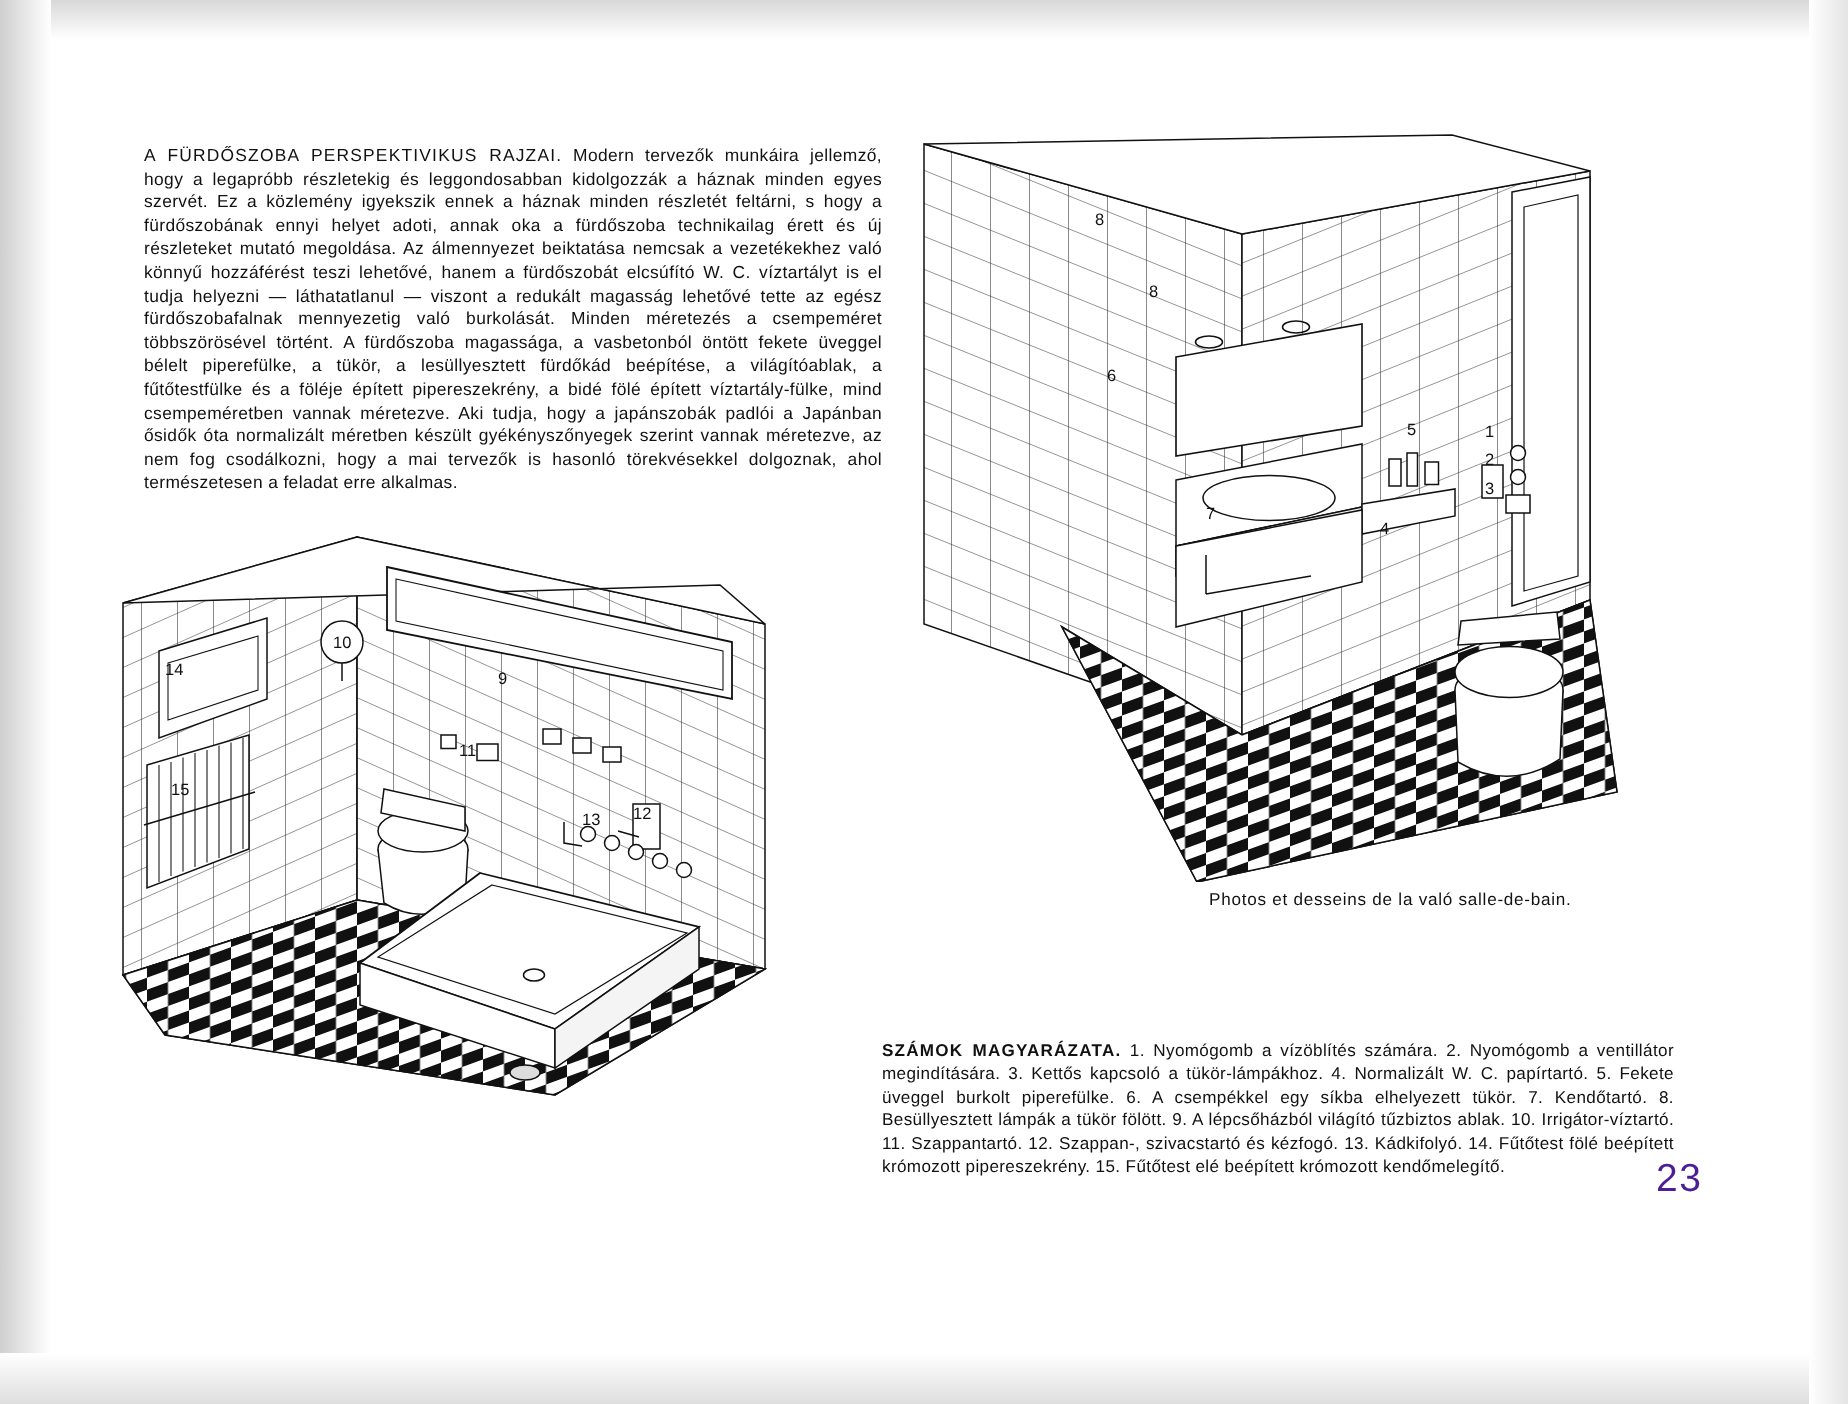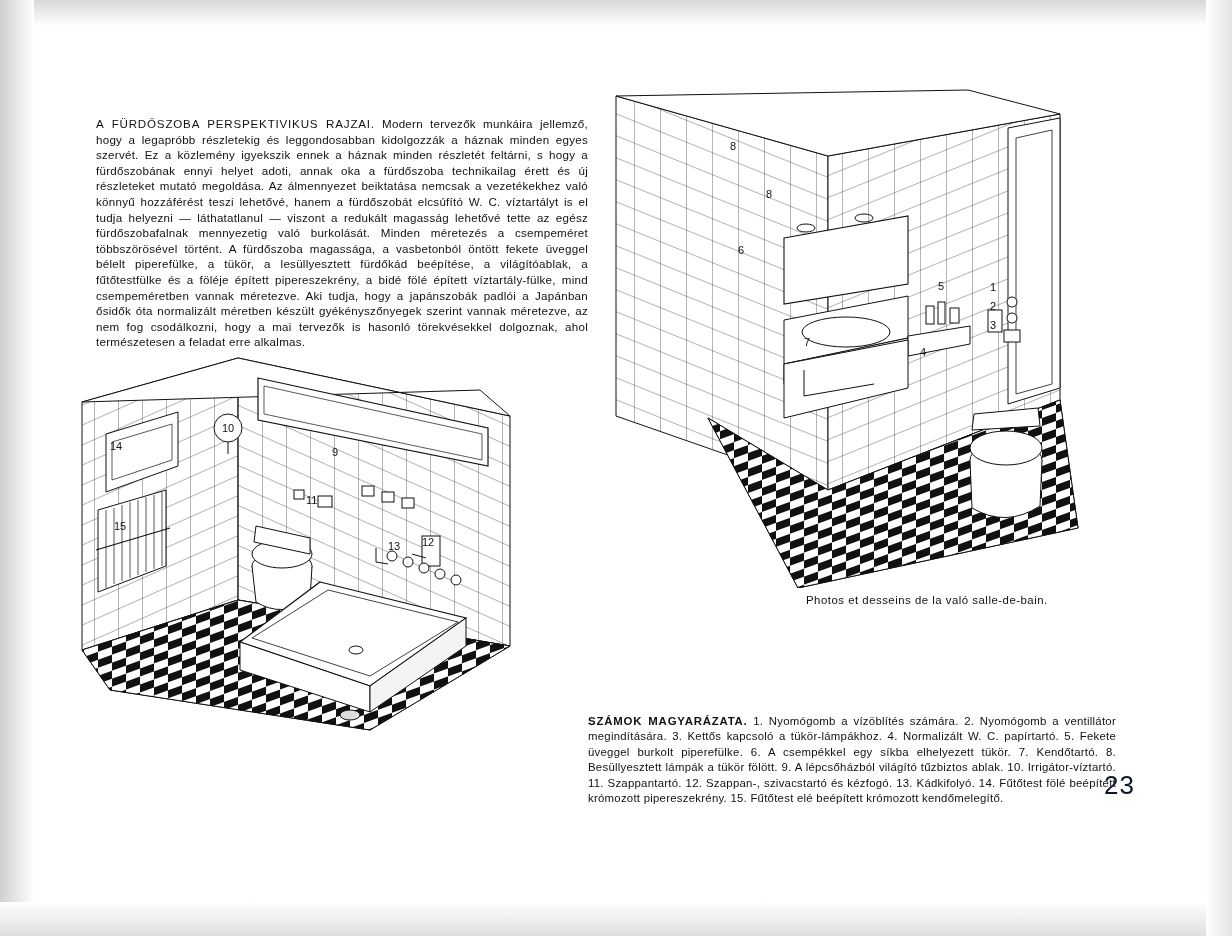--- a/index.html
+++ b/index.html
@@ -39,21 +39,20 @@
   }
 
   
   .body-text {
     position: absolute;
     font-size: 11.6px;
     line-height: 15.6px;
     text-align: justify;
     letter-spacing: 0.25px;
     color: #111;
-    margin-top: 20px;
   }
   #intro-text {
     left: 96px;
     top: 96px;
     width: 492px;
   }
   #intro-text .lead {
     letter-spacing: 0.8px;
   }
   #legend-text {
@@ -75,21 +74,21 @@
     font-size: 11.4px;
     letter-spacing: 0.5px;
     color: #111;
   }
   #page-number {
     position: absolute;
     left: 1104px;
     top: 770px;
     font-size: 26px;
     letter-spacing: 1px;
-    color: #0f172a;
+    color: #4c1d95;
   }
 
   
   .illus {
     position: absolute;
   }
   #illus-top-right {
     left: 608px;
     top: 88px;
   }

